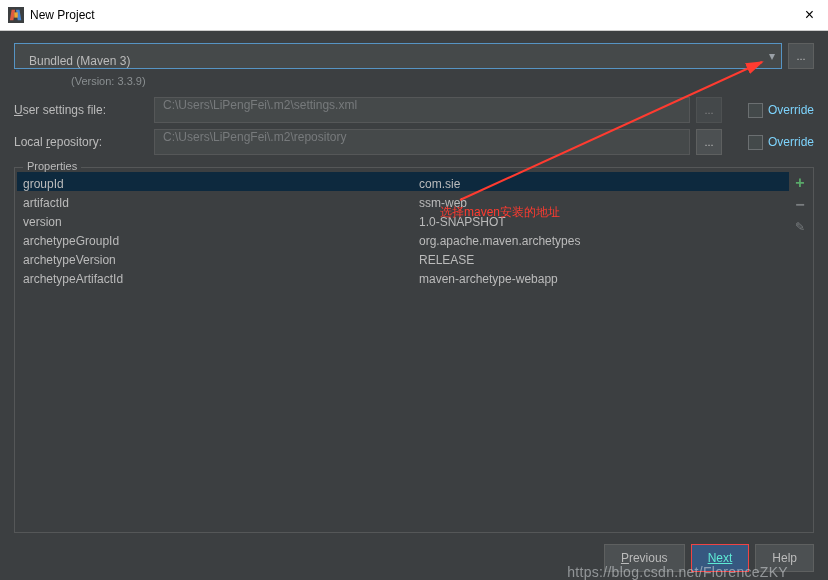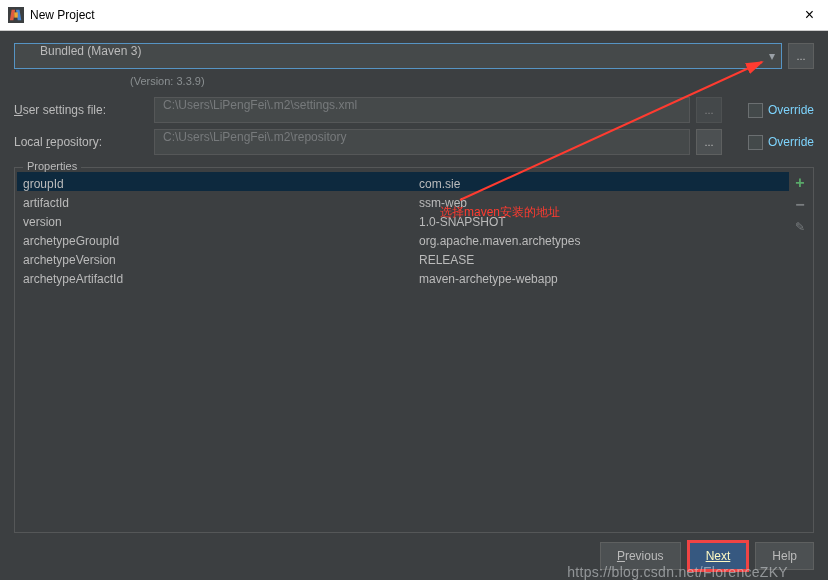--- a/index.html
+++ b/index.html
@@ -5,45 +5,45 @@
 html,body{margin:0;padding:0;width:828px;height:580px;background:#3c3f41;font-family:"Segoe UI",Tahoma,sans-serif;font-size:12px;color:#bbbbbb;overflow:hidden}
 .titlebar{height:30px;background:#ffffff;display:flex;align-items:center;padding:0 8px;border-bottom:1px solid #cccccc;color:#000}
 .titlebar .app-icon{width:16px;height:16px;background:#3c3f41;margin-right:6px;display:flex;align-items:center;justify-content:center}
 .titlebar .app-icon svg{width:14px;height:14px}
 .titlebar .close{margin-left:auto;font-size:16px;color:#000;padding:0 6px;font-family:Arial}
 .body-area{padding:12px 14px 10px 14px}
 .row{display:flex;align-items:center;margin-bottom:6px}
 .lbl{width:140px;color:#bbbbbb}
 .lbl u{text-decoration:underline}
 .combo-wrap{flex:1;display:flex;align-items:center}
-.combo{flex:1;height:24px;background:#45494a;border:1px solid #5694c4;color:#bbbbbb;padding:0 25px;display:flex;align-items:flex-start;position:relative}
+.combo{flex:1;height:24px;background:#45494a;border:1px solid #5694c4;color:#bbbbbb;padding:0 14px;display:flex;align-items:flex-end;position:relative}
 .combo .caret{position:absolute;right:6px;top:5px;color:#9aa0a6}
 .btn-ell{width:24px;height:24px;background:#4c5052;border:1px solid #5e6060;margin-left:6px;color:#bbbbbb;display:flex;align-items:center;justify-content:center;font-size:11px}
-.version-note{margin-left:116px;color:#8a8f91;font-size:11px;margin-bottom:10px}
+.version-note{margin-left:57px;color:#8a8f91;font-size:11px;margin-bottom:10px}
 .txt{flex:1;height:24px;background:#45494a;border:1px solid #555758;color:#777a7c;padding:0 8px;display:flex;align-items:flex-start}
 .txt.dis{color:#777a7c}
 .chk{display:flex;align-items:center;margin-left:26px;color:#7dd3fc}
 .chk .box{width:13px;height:13px;background:#43494a;border:1px solid #6b6f71;margin-right:5px}
 .props{border:1px solid #555758;margin-top:12px;position:relative;padding:4px 2px 2px 2px;height:358px}
 .props .legend{position:absolute;top:-8px;left:8px;background:#3c3f41;padding:0 4px;color:#bbbbbb;font-size:11px}
 .table{display:flex}
 .table .cols{flex:1}
 .trow{display:flex;height:19px;align-items:flex-end}
 .trow.sel{background:#0d293e}
 .trow .c1{width:396px;padding-left:6px;color:#bbbbbb}
 .trow .c2{flex:1;color:#bbbbbb}
 .side{width:22px;display:flex;flex-direction:column;align-items:center;gap:8px;padding-top:4px}
 .side .ic{width:14px;height:14px;display:flex;align-items:center;justify-content:center}
 .plus{color:#59a869;font-size:16px;font-weight:bold;line-height:14px}
 .minus{color:#7a7e80;font-size:16px;font-weight:bold;line-height:10px}
 .pencil{color:#7a7e80;font-size:12px}
 .footer{position:absolute;bottom:8px;right:14px;display:flex;gap:6px;align-items:center}
 .btn{height:26px;padding:0 16px;background:#4c5052;border:1px solid #5e6060;color:#bbbbbb;display:flex;align-items:center;justify-content:center}
 .btn u{text-decoration:underline}
-.btn.primary{background:#365880;border:3px solid #ef4444;color:#fef9c3}
+.btn.primary{background:#365880;border:1px solid #ef4444;color:#5eead4}
 .watermark{position:absolute;bottom:0;right:40px;color:#d7dbde;font-size:14px;opacity:.55;letter-spacing:.3px;pointer-events:none}
 .ann{position:absolute;left:440px;top:204px;color:#ff3b30;font-size:12px;pointer-events:none}
 svg.arrow{position:absolute;left:0;top:0;width:828px;height:580px;pointer-events:none}
 </style>
 </head>
 <body>
 
 <div class="titlebar">
   <div class="app-icon">
     <svg viewBox="0 0 16 16">

